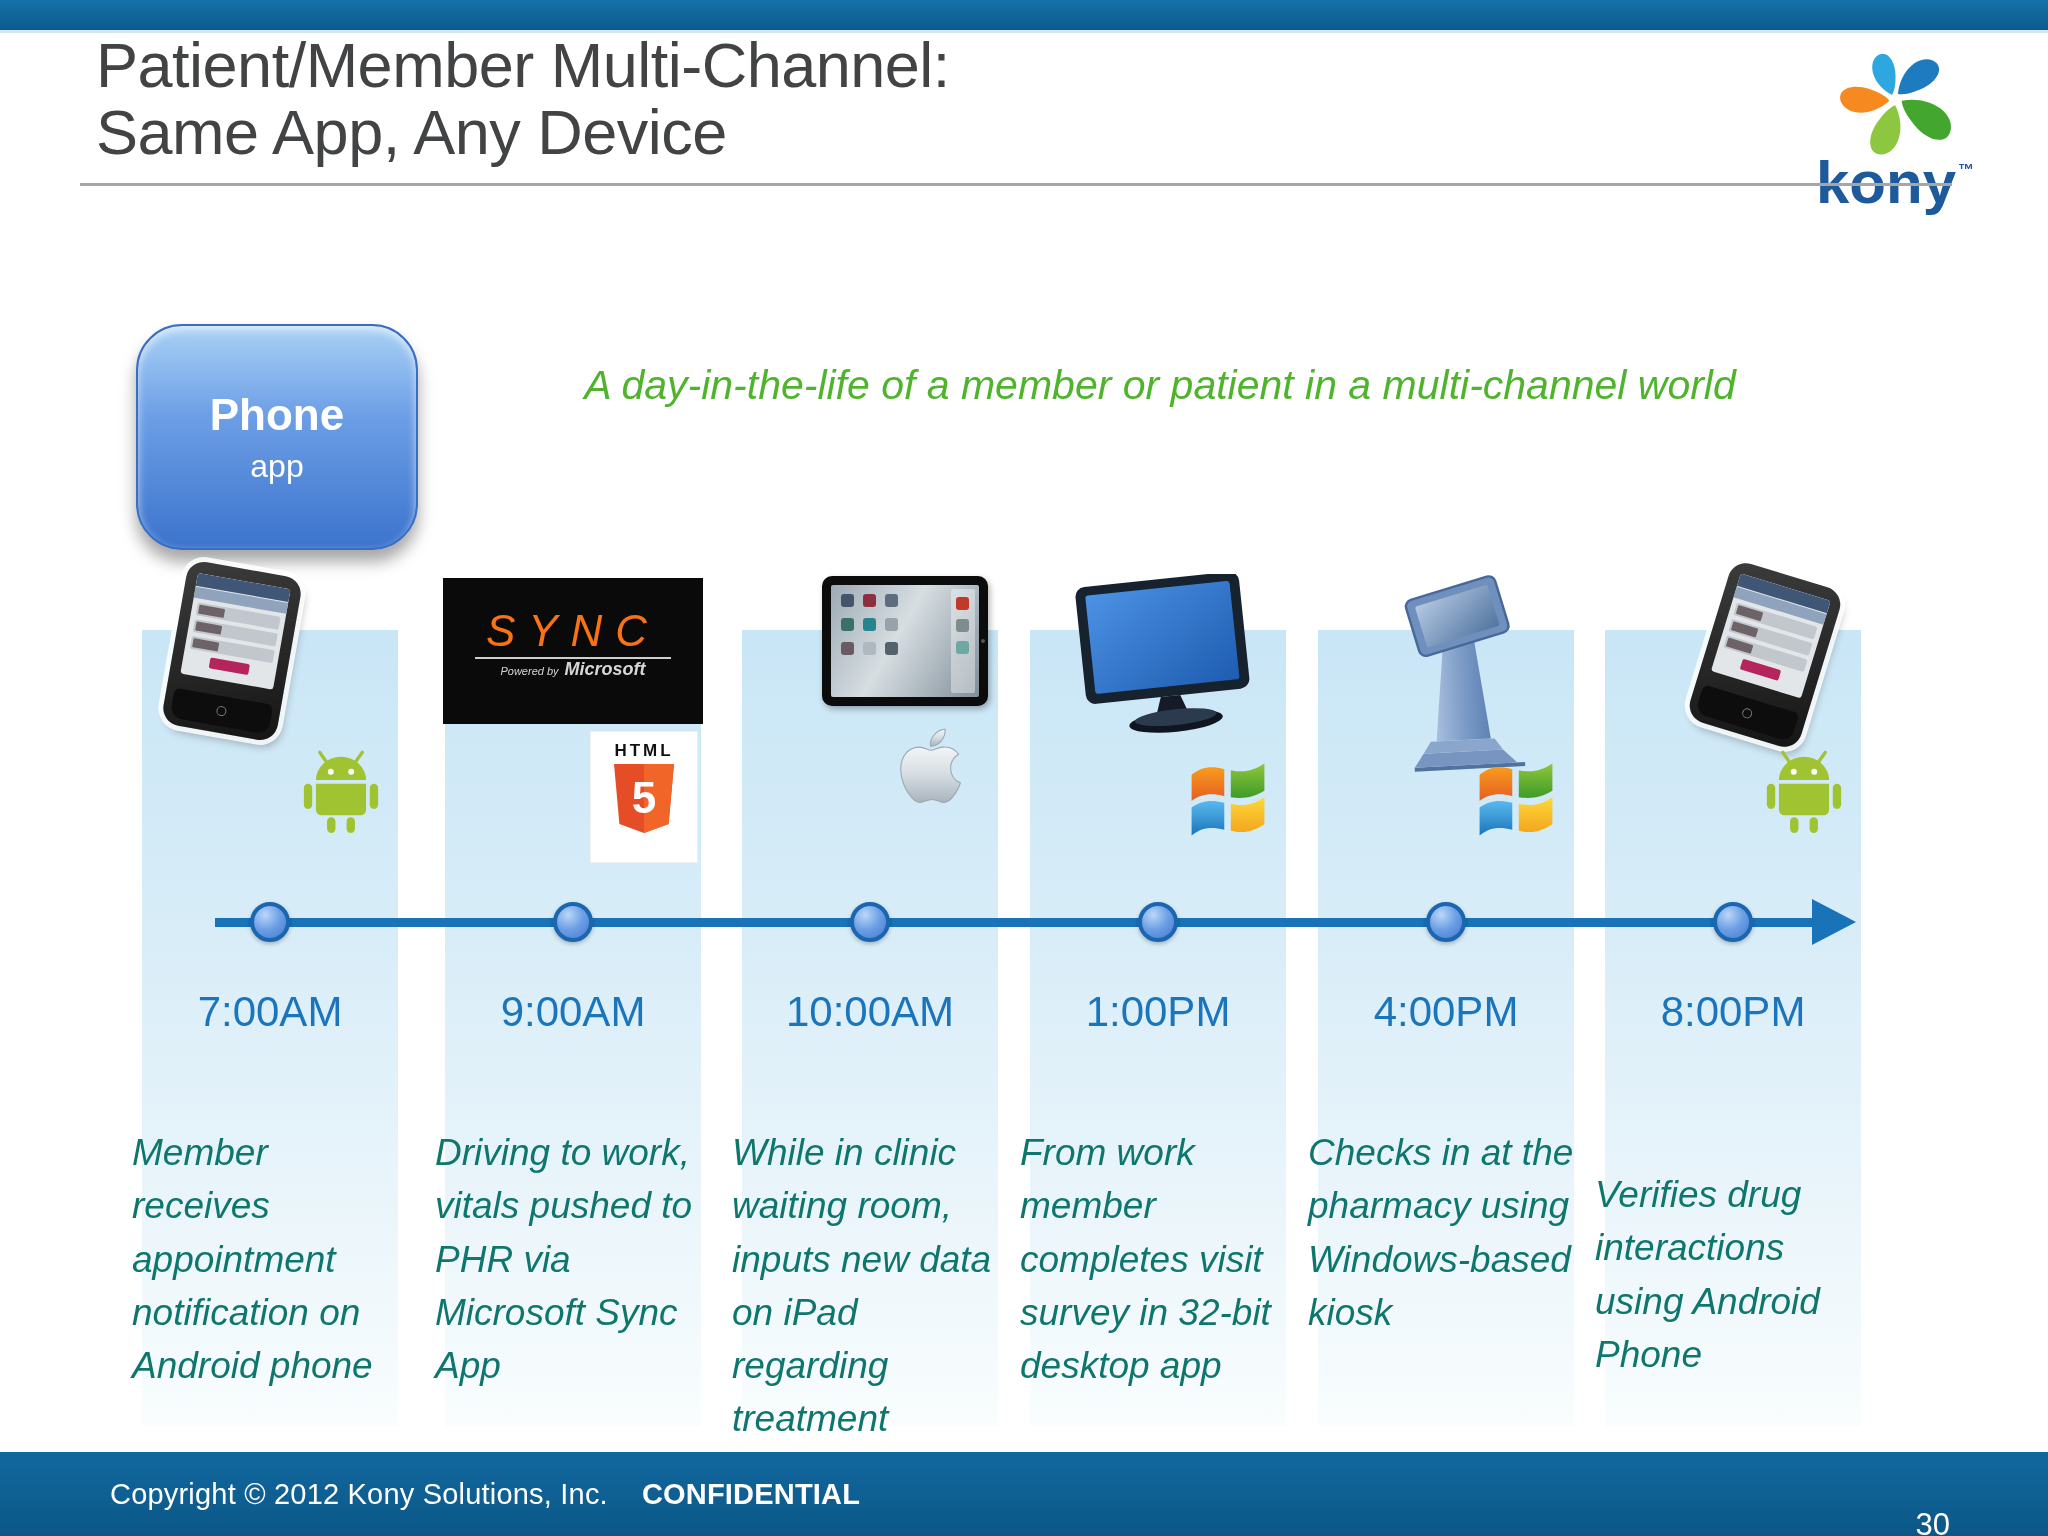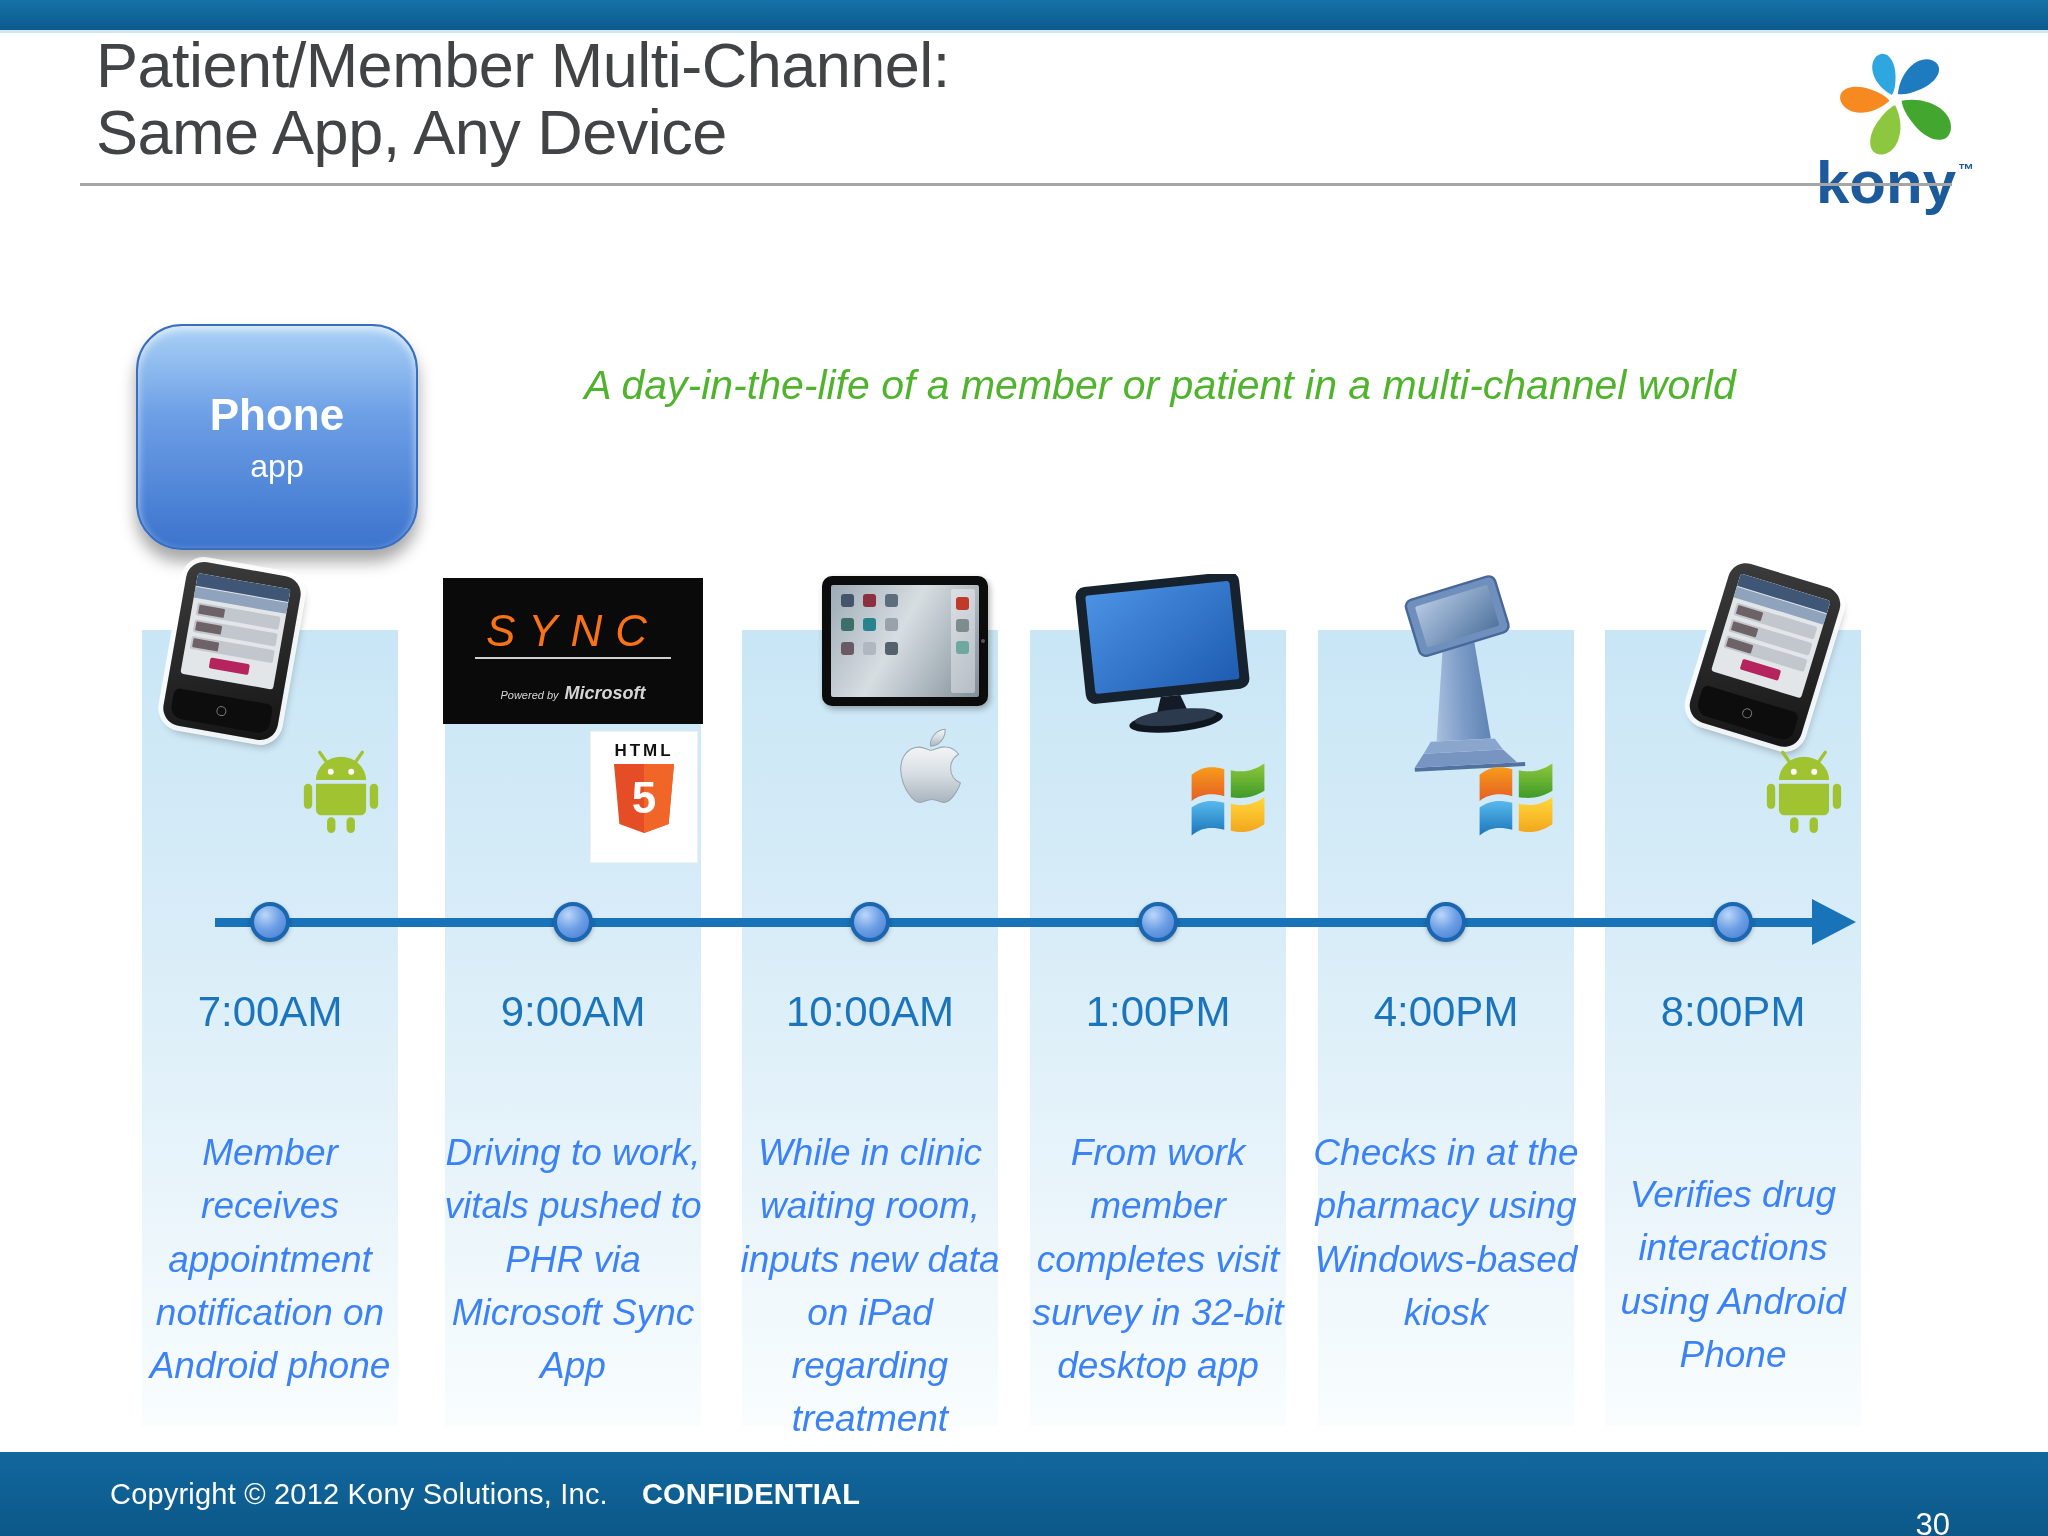--- a/index.html
+++ b/index.html
@@ -37,22 +37,22 @@
   
   .subtitle { position:absolute; left:510px; top:362px; width:1300px; text-align:center;
               font-style:italic; font-size:41px; color:#4fb42c; }
 
   
   .col { position:absolute; top:560px; width:256px; height:880px; }
   .c0{left:142px}.c1{left:445px}.c2{left:742px}.c3{left:1030px}.c4{left:1318px}.c5{left:1605px}
   .panel { position:absolute; left:0; top:70px; width:100%; height:796px;
            background:linear-gradient(180deg,#c9e6f6 0%,#d9edf8 40%,#ecf6fb 76%,#f9fdfe 100%); }
   .time { position:absolute; top:428px; width:100%; text-align:center; font-size:42px; color:#1b75bc; }
-  .desc { position:absolute; top:566px; left:-10px; right:-10px; text-align:center; font-style:italic;
-          font-size:37px; line-height:1.44; color:#3b82f6; }
+  .desc { position:absolute; top:566px; left:-10px; right:-10px; font-style:italic;
+          font-size:37px; line-height:1.44; color:#0f766e; }
   .c5 .desc { top:608px; }
   .desc b { font-weight:normal; }
 
   
   .tl-line { position:absolute; left:215px; top:918px; width:1600px; height:9px; background:#1873b9; z-index:4; }
   .tl-arrow { position:absolute; left:1812px; top:899px; width:0; height:0; z-index:4;
               border-left:44px solid #1873b9; border-top:23px solid transparent; border-bottom:23px solid transparent; }
   .tl-dot { position:absolute; top:922px; width:32px; height:32px; border-radius:50%;
             background:radial-gradient(circle at 35% 28%,#bad7f8 0%,#6d9fe6 48%,#4479d0 100%);
             border:4px solid #1a66af; transform:translate(-50%,-50%); z-index:5;
@@ -76,21 +76,21 @@
                     border:1px solid #7a7a7a; border-radius:50%; transform:translate(-50%,-50%); }
 
   
   .robot { position:absolute; left:160px; top:188px; z-index:2; }
 
   
   .sync-box { position:absolute; left:-2px; top:18px; width:260px; height:146px; background:#0a0a0a; z-index:2; }
   .sync-word { margin-top:28px; text-align:center; font-size:44px; font-style:italic; font-weight:300;
                letter-spacing:13px; color:#f97316; }
   .sync-underline { width:196px; height:2px; background:#cfcfcf; margin:1px auto 0; }
-  .sync-sub { margin-top:24px; text-align:center; color:#d6d6d6; }
+  .sync-sub { margin-top:0; text-align:center; color:#d6d6d6; }
   .sync-sub .pb { font-size:11px; font-style:italic; }
   .sync-sub .ms { font-size:18px; font-style:italic; font-weight:bold; margin-left:6px; }
 
   
   .html5-box { position:absolute; left:146px; top:172px; width:106px; height:130px; background:#ffffff;
                text-align:center; z-index:2; box-shadow:0 0 0 1px #f0f0f0; }
   .h5-word { margin-top:9px; font-size:17px; font-weight:bold; letter-spacing:3px; color:#111; }
   .html5-box svg { display:block; margin:3px auto 0; }
 
   

